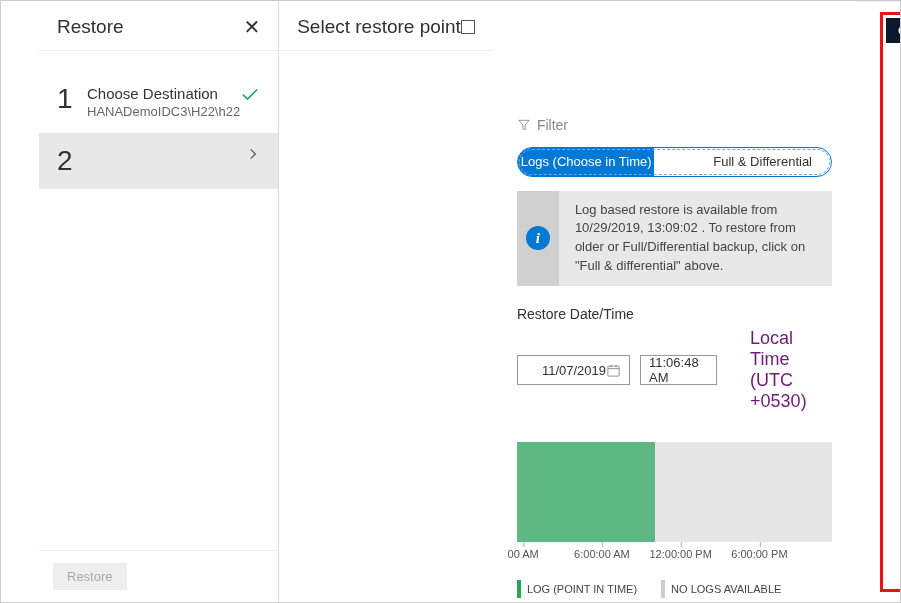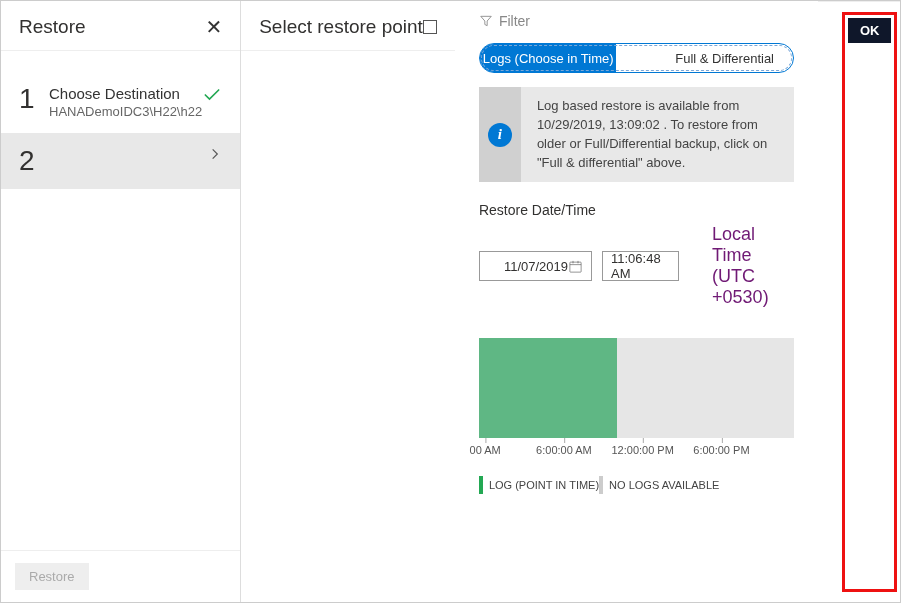--- a/index.html
+++ b/index.html
@@ -1,38 +1,38 @@
 <!DOCTYPE html>
 <html><head>
 <meta charset="utf-8">
 <style>
   * { box-sizing: border-box; margin: 0; padding: 0; font-family: "Segoe UI", Arial, sans-serif; }
   body { width: 901px; height: 603px; display: flex; border: 1px solid #ccc; background: #fff; color: #323130; }
   
-  .left-panel { width: 290px; border-right: 1px solid #ddd; display: flex; flex-direction: column; }
+  .left-panel { width: 290px; border-right: 1px solid #ddd; display: flex; flex-direction: column; padding-left: 38px; }
   .right-panel { flex: 1; display: flex; }
   
   .panel-header { display: flex; align-items: center; justify-content: space-between; padding: 12px 18px 10px 18px; border-bottom: 1px solid #eee; height: 50px; }
   .panel-title { font-size: 19px; font-weight: 400; }
   .close-btn { font-size: 20px; color: #333; cursor: pointer; font-weight: 300; }
   .box-icon { width: 14px; height: 14px; border: 1px solid #555; }
   
   .steps { flex: 1; padding-top: 20px; }
   .step { display: flex; align-items: flex-start; padding: 14px 18px; position: relative; }
   .step.active { background: #e8e8e8; }
   .step-num { font-size: 28px; font-weight: 300; width: 30px; line-height: 1; }
   .step-body { flex: 1; }
   .step-title { font-size: 15px; color: #333; }
   .step-sub { font-size: 13px; color: #666; margin-top: 2px; }
   .step-icon { margin-left: auto; display: flex; align-items: center; }
   
   .left-footer { padding: 12px 14px; border-top: 1px solid #eee; }
   .restore-btn { background: #eee; color: #aaa; border: none; padding: 6px 14px; font-size: 13px; cursor: default; }
   
-  .right-body { flex: 1; padding: 12px 24px 4px 24px; display: flex; flex-direction: column; overflow: hidden; }
+  .right-body { flex: 1; padding: 12px 24px 4px 24px; display: flex; flex-direction: column; overflow: hidden; justify-content: flex-end; }
   .filter-row { display: flex; align-items: center; color: #888; font-size: 14px; gap: 6px; margin-bottom: 14px; }
   
   .pill-tabs { display: flex; border: 1px solid #0078d4; border-radius: 20px; height: 30px; overflow: hidden; margin-bottom: 14px; outline: 1px dashed #7aa7d8; outline-offset: -3px; }
   .pill-tab { flex: 1; display: flex; align-items: center; justify-content: center; font-size: 13px; cursor: pointer; }
   .pill-tab.active { background: #0078d4; color: #fff; outline-style: dashed; }
   .pill-tab.inactive { color: #333; padding-left: 40px; }
   
   .desc-text { font-size: 14px; margin-bottom: 14px; }
   
   .info-box { display: flex; background: #e8e8e8; padding: 0; margin-bottom: 20px; align-items: stretch; }
@@ -48,21 +48,21 @@
   .tz-label { font-size: 18px; color: #701a75; margin-left: 23px; }
   
   .timeline-wrap { margin-top: 10px; }
   .timeline-bar { height: 100px; display: flex; border: none; }
   .tl-seg-green { background: #5fb784; width: 44%; height: 100%; }
   .tl-seg-gray  { background: #e6e6e6; flex: 1; height: 100%; }
   .timeline-ticks { display: flex; position: relative; height: 20px; margin-top: 6px; font-size: 11px; color: #555; }
   .tick { position: absolute; transform: translateX(-50%); white-space: nowrap; }
   .tick::before { content:""; position:absolute; top:-6px; left:50%; width:1px; height:5px; background:#aaa; }
   
-  .legend-row { display: flex; margin-top: 12px; font-size: 11px; color: #444; }
+  .legend-row { display: flex; gap: 24px; margin-top: 12px; font-size: 11px; color: #444; }
   .legend-item { display: flex; align-items: center; gap: 6px; }
   .legend-swatch { width: 4px; height: 18px; }
   .sw-green { background: #23a853; }
   .sw-gray  { background: #ccc; }
   
   .right-footer { border-top: 1px solid #eee; padding: 10px 24px; display: flex; }
   .ok-btn-wrap { border: 3px solid #e11; padding: 3px; }
   .ok-btn { background: #0f172a; color: #fff; border: none; padding: 5px 12px; font-size: 13px; font-weight: 700; cursor: pointer; }
   
   svg.check { width: 20px; height: 20px; }

